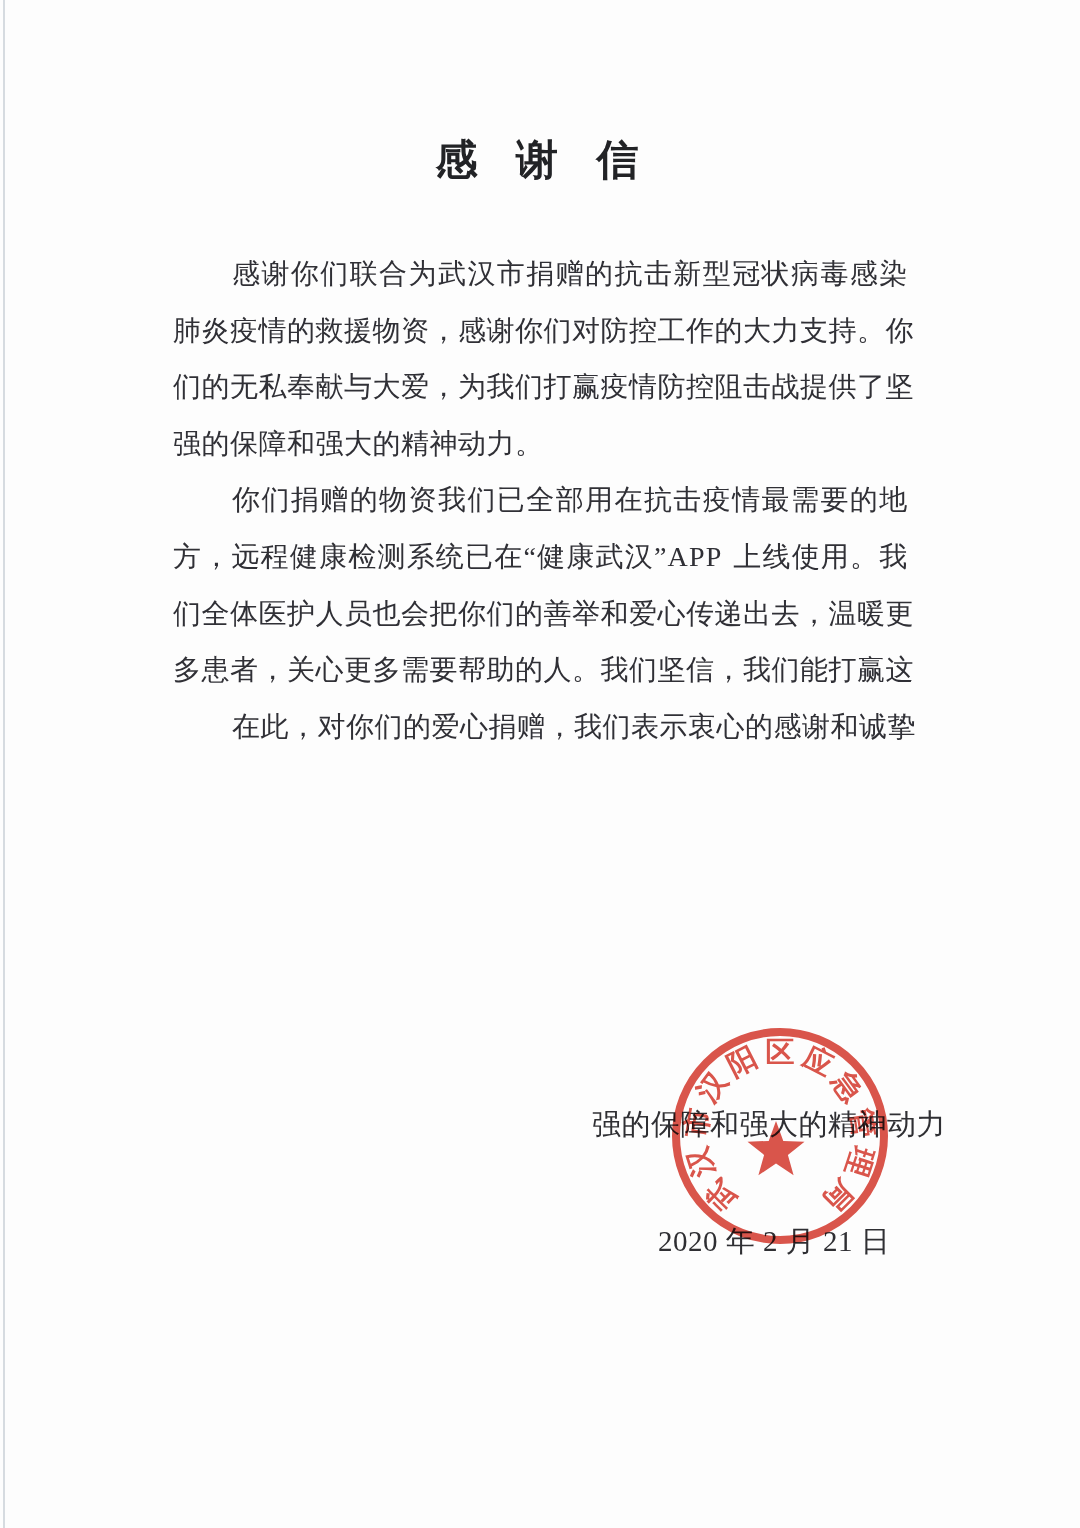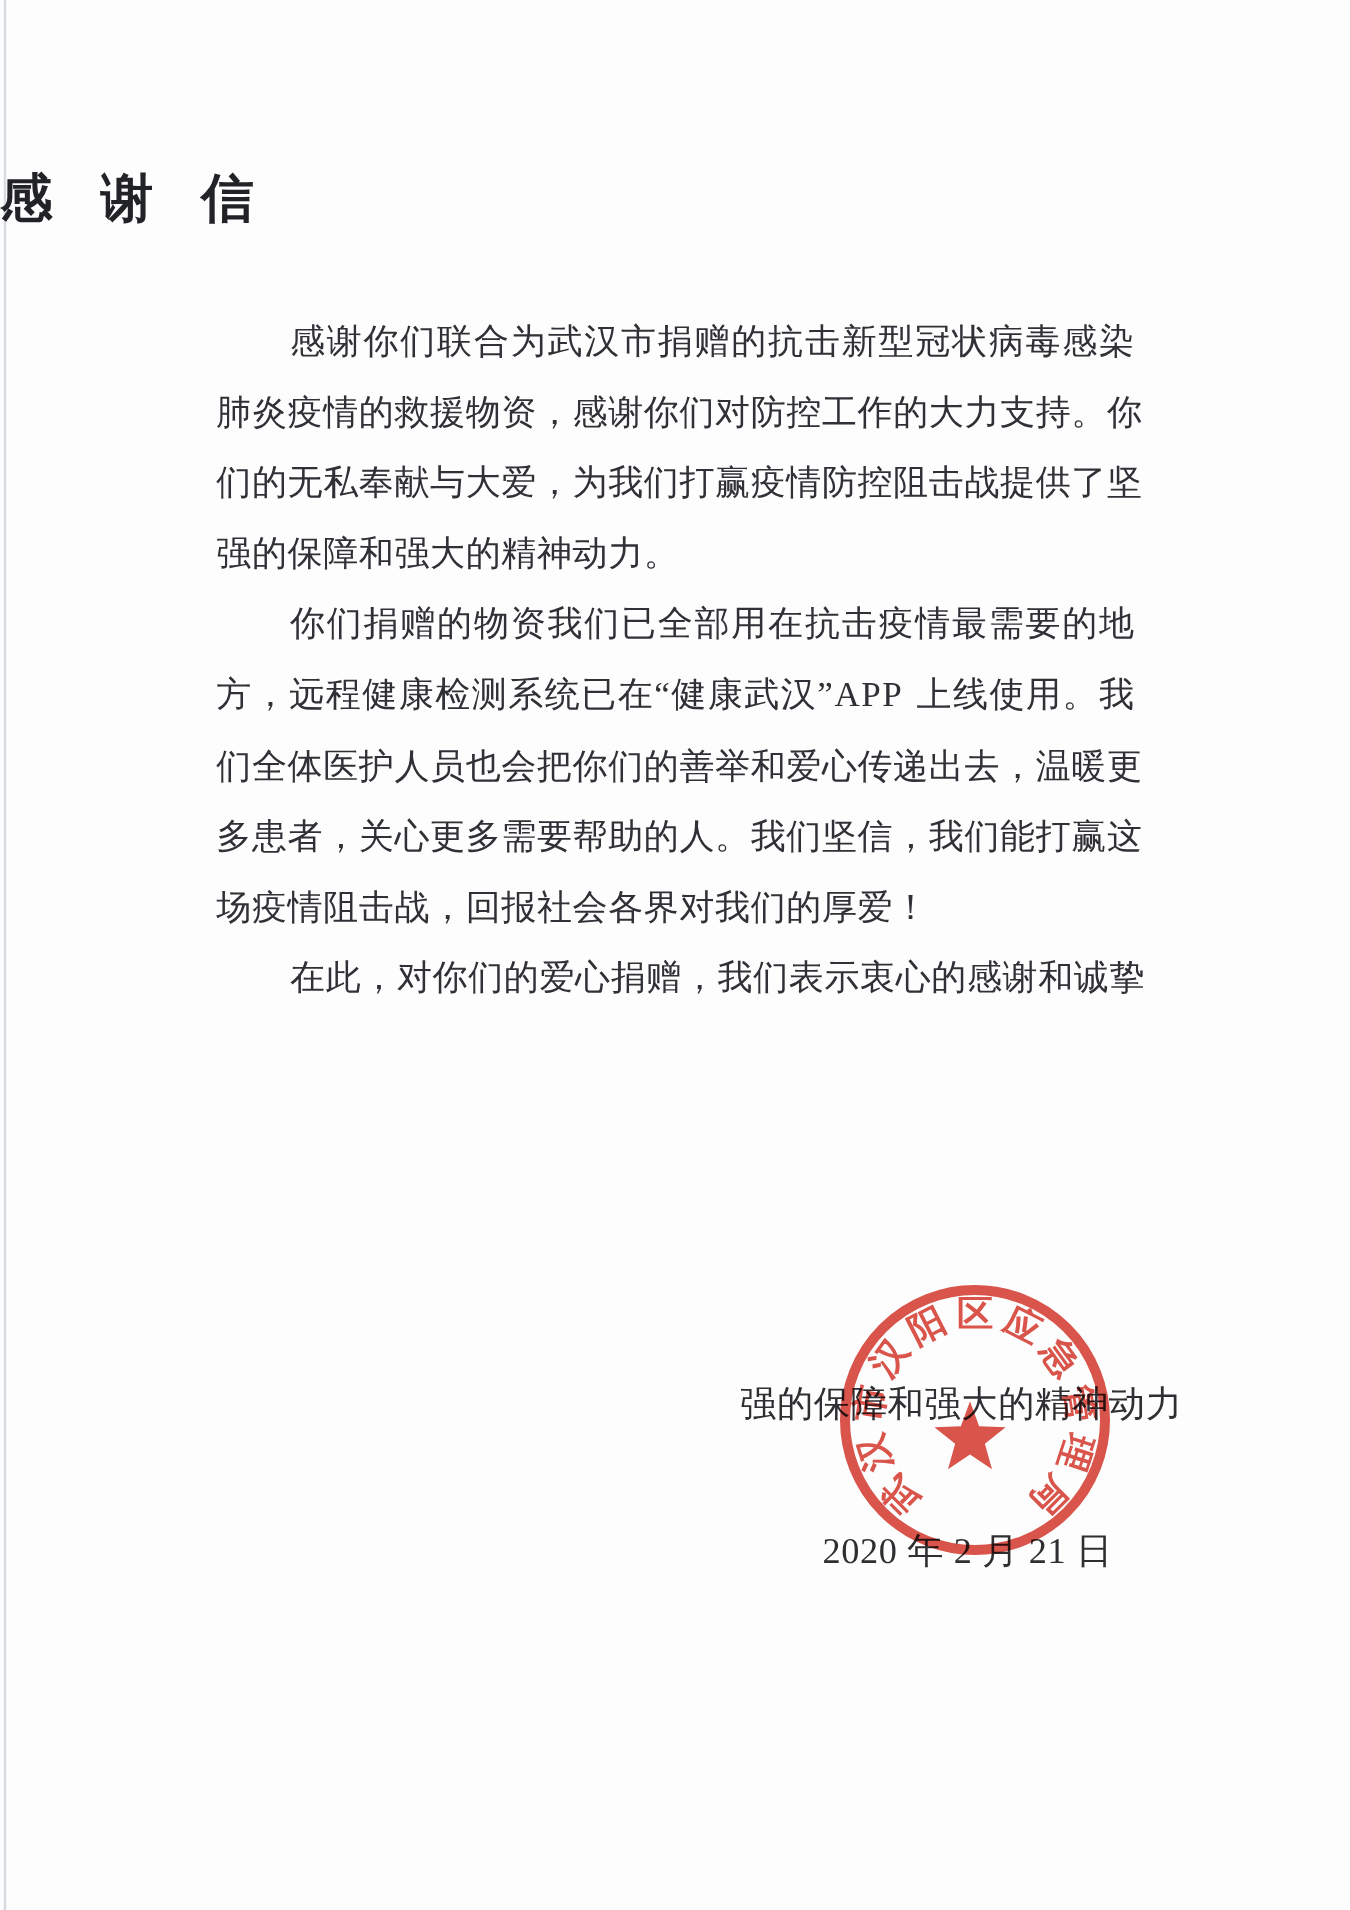--- a/index.html
+++ b/index.html
@@ -17,21 +17,21 @@
   }
   .edge-line {
     position: absolute;
     left: 3px; top: 0; bottom: 0;
     width: 2px;
     background: #d6dbe0;
   }
   .title {
     position: absolute;
     top: 136px; left: 0; right: 0;
-    text-align: left;
+    text-align: center;
     font-size: 42px;
     line-height: 48px;
     font-weight: bold;
     letter-spacing: 6px;
     word-spacing: 16px;
     color: #222326;
   }
   .letter-body {
     position: absolute;
     left: 173px;
@@ -287,21 +287,20 @@
           <span class="ch">信</span>
           <span class="ch">，</span>
           <span class="ch">我</span>
           <span class="ch">们</span>
           <span class="ch">能</span>
           <span class="ch">打</span>
           <span class="ch">赢</span>
           <span class="ch">这</span>
         </div>
 
-        <div class="line">场疫情阻击战，回报社会各界对我们的厚爱！</div>
 
         <div class="line indent fill">
           <span class="ch">在</span>
           <span class="ch">此</span>
           <span class="ch">，</span>
           <span class="ch">对</span>
           <span class="ch">你</span>
           <span class="ch">们</span>
           <span class="ch">的</span>
           <span class="ch">爱</span>

